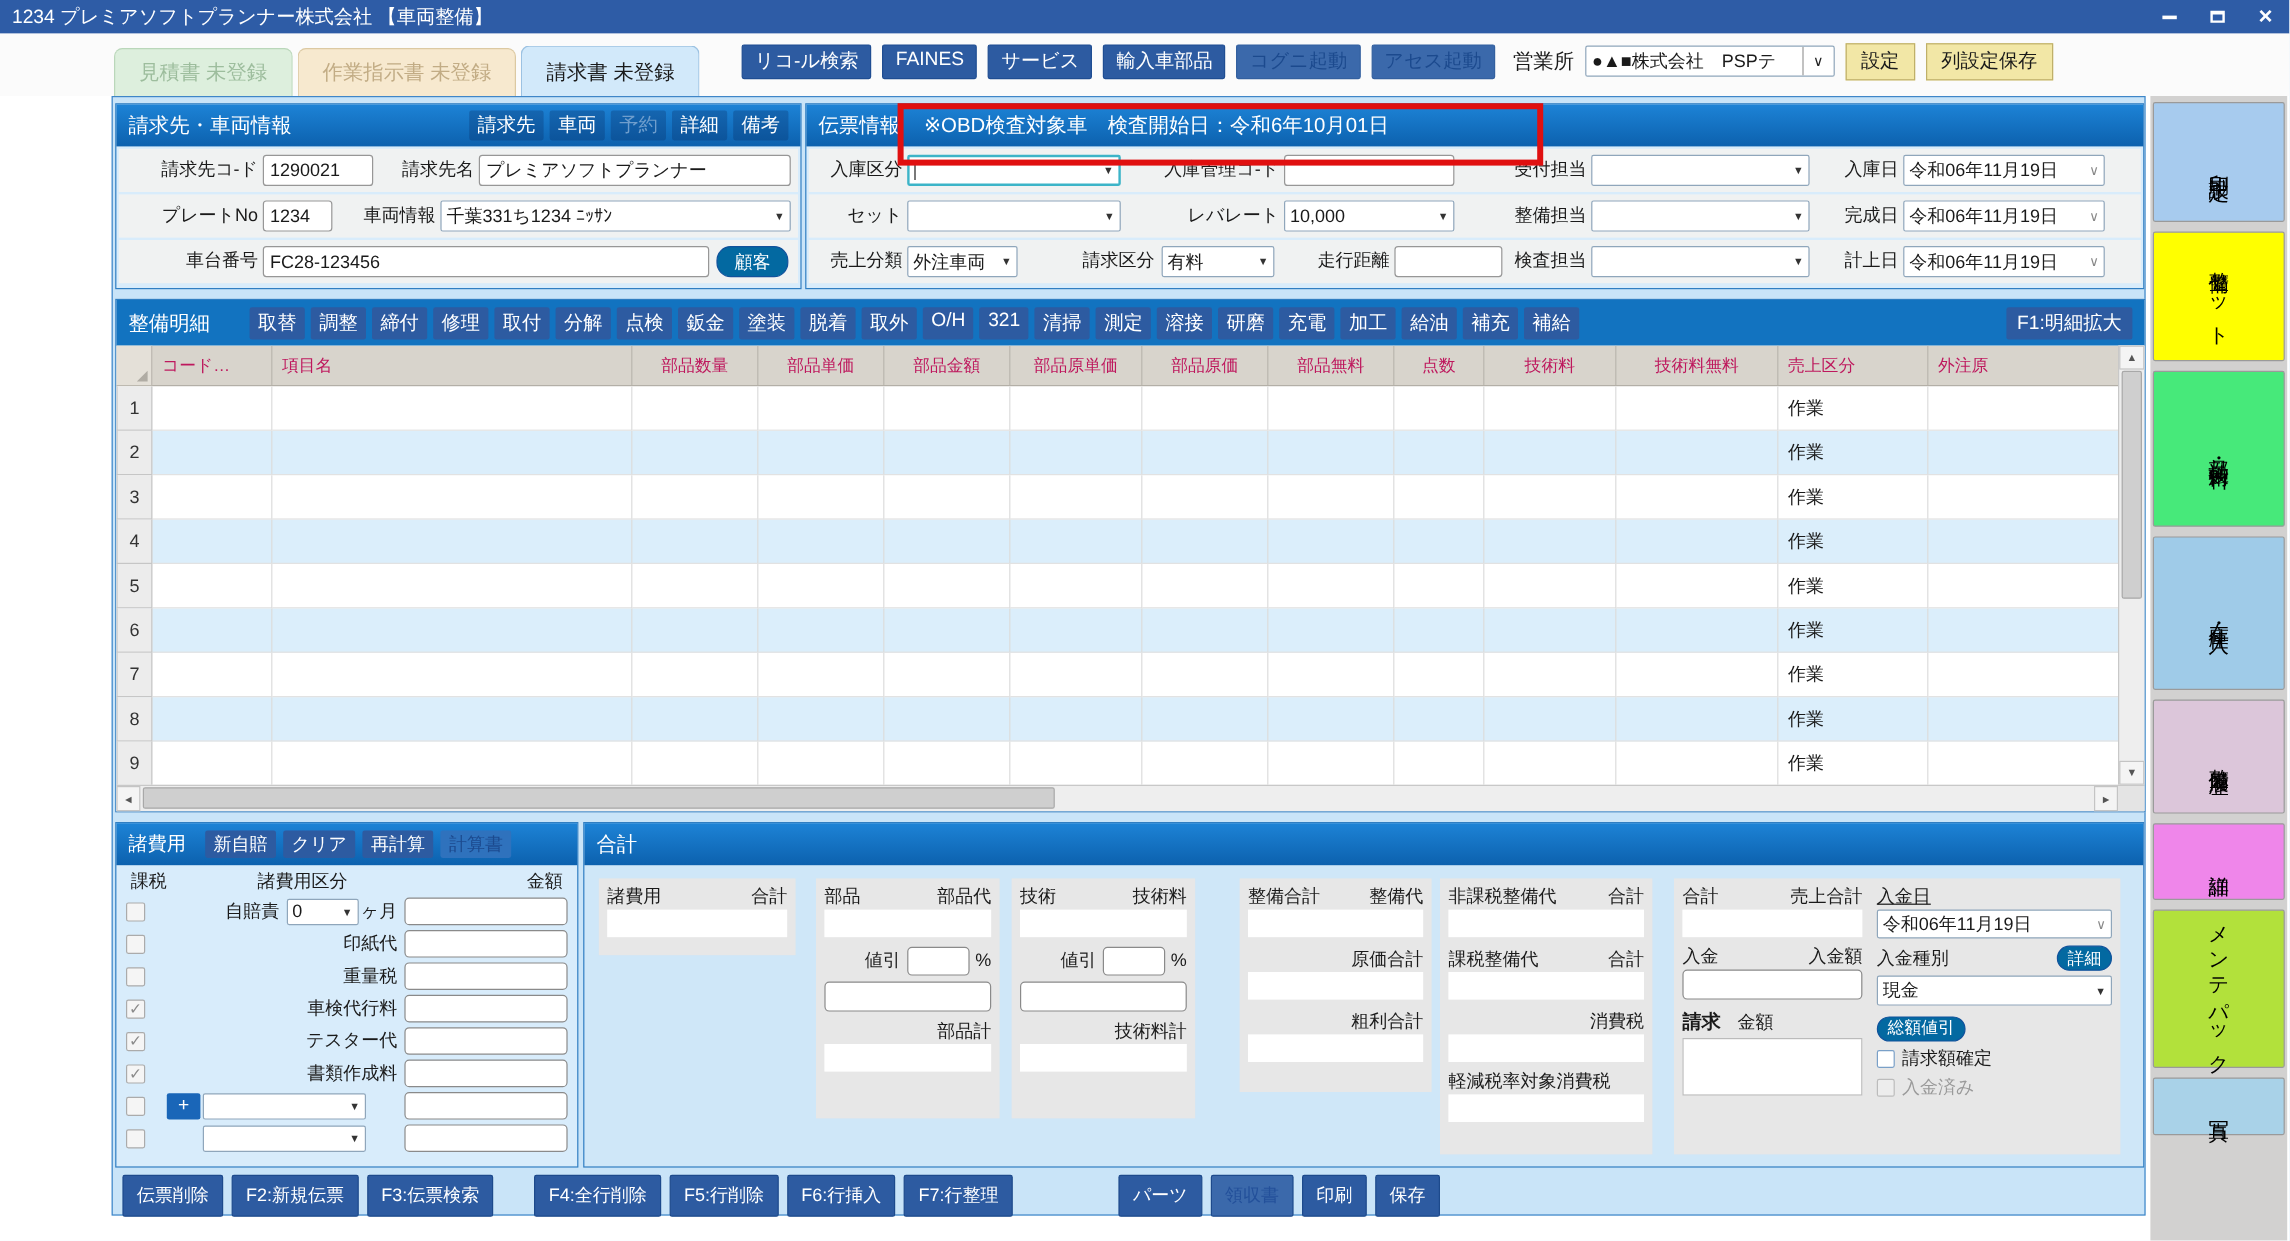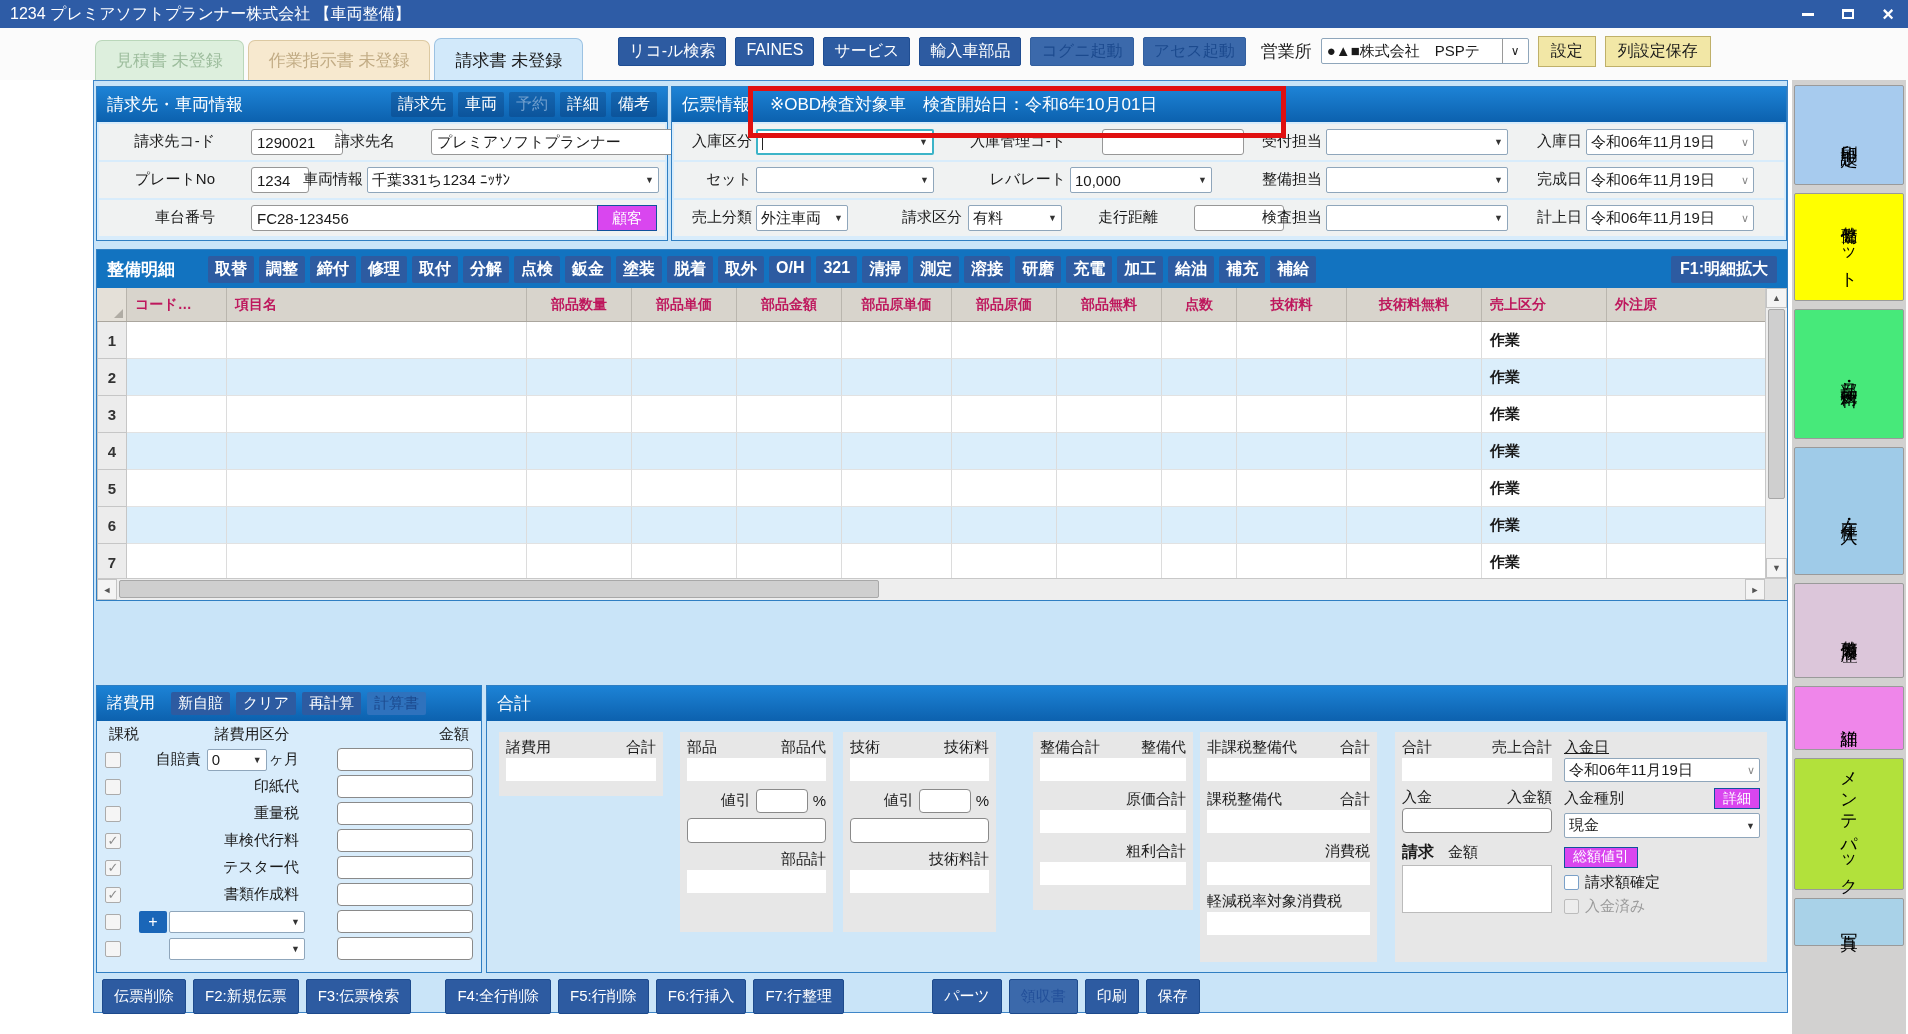--- a/index.html
+++ b/index.html
@@ -29,41 +29,41 @@
 .office-combo{width:208px;height:30px;}
 .kbtn{background:#f2e7a6;border:1px solid #bfb069;color:#1a1a1a;font-size:16px;padding:4px 12px;white-space:nowrap;}
 .kbtn:first-of-type{margin-left:8px;}
 
 
 .combo{background:#fff;border:1px solid #8fa6bb;display:flex;align-items:center;padding:0 4px;height:26px;border-radius:2px;overflow:hidden;}
 .combo .txt{flex:1;overflow:hidden;white-space:nowrap;font-size:15px;}
 .dd{font-size:9px;color:#333;margin-left:4px;flex:none;}
 .dd2{font-size:11px;color:#888;margin-left:2px;flex:none;}
 .ddseg{width:26px;align-self:stretch;border-left:1px solid #9a9a9a;display:flex;align-items:center;justify-content:center;font-size:12px;color:#222;flex:none;}
-.input{background:#fff;border:1px solid #979797;border-radius:3px;height:26px;padding:0 5px;font-size:15px;display:flex;align-items:center;overflow:hidden;white-space:nowrap;margin-left:32px;}
+.input{background:#fff;border:1px solid #979797;border-radius:3px;height:26px;padding:0 5px;font-size:15px;display:flex;align-items:center;overflow:hidden;white-space:nowrap;}
 .cb{width:16px;height:16px;background:#f5f5f5;border:1px solid #ababab;border-radius:2px;display:inline-flex;align-items:center;justify-content:center;font-size:13px;color:#8b8b8b;flex:none;}
 
 
 .workspace{position:absolute;left:93px;top:80px;width:1695px;height:933px;background:#c9e4f8;border:1px solid #3f86c8;}
 .panel{position:absolute;background:#d8ecfb;border:1px solid #2f7ec2;}
 .phead{height:35px;background:linear-gradient(#1d83d6,#0c61ae);color:#fff;display:flex;align-items:center;padding:0 10px;font-size:17px;gap:6px;}
 .hbtn{background:rgba(8,40,92,0.28);padding:2px 7px;border-radius:2px;color:#fff;font-size:16px;white-space:nowrap;}
 .hbtn.hdis{color:#6f9ecd;}
 .frow{position:relative;height:36px;background:#f0f2f2;margin:2px 2px 0 2px;}
 .albl{position:absolute;top:8px;text-align:right;font-size:15px;white-space:nowrap;overflow:hidden;color:#1a1a1a;}
 .afld{position:absolute;top:5px;}
 .focus{border:2px solid #3cb4c8;}
 .caret{width:1px;height:16px;background:#222;margin-right:2px;flex:none;}
-.bluebtn{background:#d946ef;border:1px solid #11529c;color:#fff;display:flex;align-items:center;justify-content:center;font-size:15px;border-radius:0;}
+.bluebtn{background:#0369a1;border:1px solid #11529c;color:#fff;display:flex;align-items:center;justify-content:center;font-size:15px;border-radius:12px;}
 
 
 .redbox{position:absolute;border:5px solid #e01010;background:transparent;z-index:6;pointer-events:none;}
 
 
-.detail-block{position:absolute;left:2px;top:168px;width:1692px;height:352px;border:1px solid #2f7ec2;background:#fff;display:flex;flex-direction:column;font-weight:bold;}
+.detail-block{position:absolute;left:2px;top:168px;width:1692px;height:428px;border:1px solid #2f7ec2;background:#fff;display:flex;flex-direction:column;}
 .dtoolbar{height:38px;background:#1273c0;display:flex;align-items:center;padding:0 10px;gap:5px;color:#fff;flex:none;}
 .dtitle{font-size:17px;margin-right:28px;white-space:nowrap;}
 .opbtn{background:#2d5ba1;color:#fff;font-size:16px;padding:3px 7px;border-radius:2px;white-space:nowrap;}
 .expandbtn{margin-left:auto;background:#2d5ba1;color:#fff;font-size:16px;padding:3px 9px;border-radius:2px;white-space:nowrap;}
 .dcontent{display:flex;flex:1;min-height:0;}
 .dtable{width:1670px;overflow:hidden;}
 .thead{display:flex;height:34px;background:#d8d4cc;border-bottom:1px solid #aaa69e;}
 .tcorner{width:30px;flex:none;border-right:1px solid #b8b4ac;position:relative;background:#e4e0d8;}
 .tcorner:after{content:"";position:absolute;right:3px;bottom:3px;border-left:9px solid transparent;border-bottom:9px solid #b0aca4;}
 .thc{flex:none;font-size:14px;color:#be185d;display:flex;align-items:center;padding:0 8px;border-right:1px solid #bab6ae;white-space:nowrap;overflow:hidden;}

